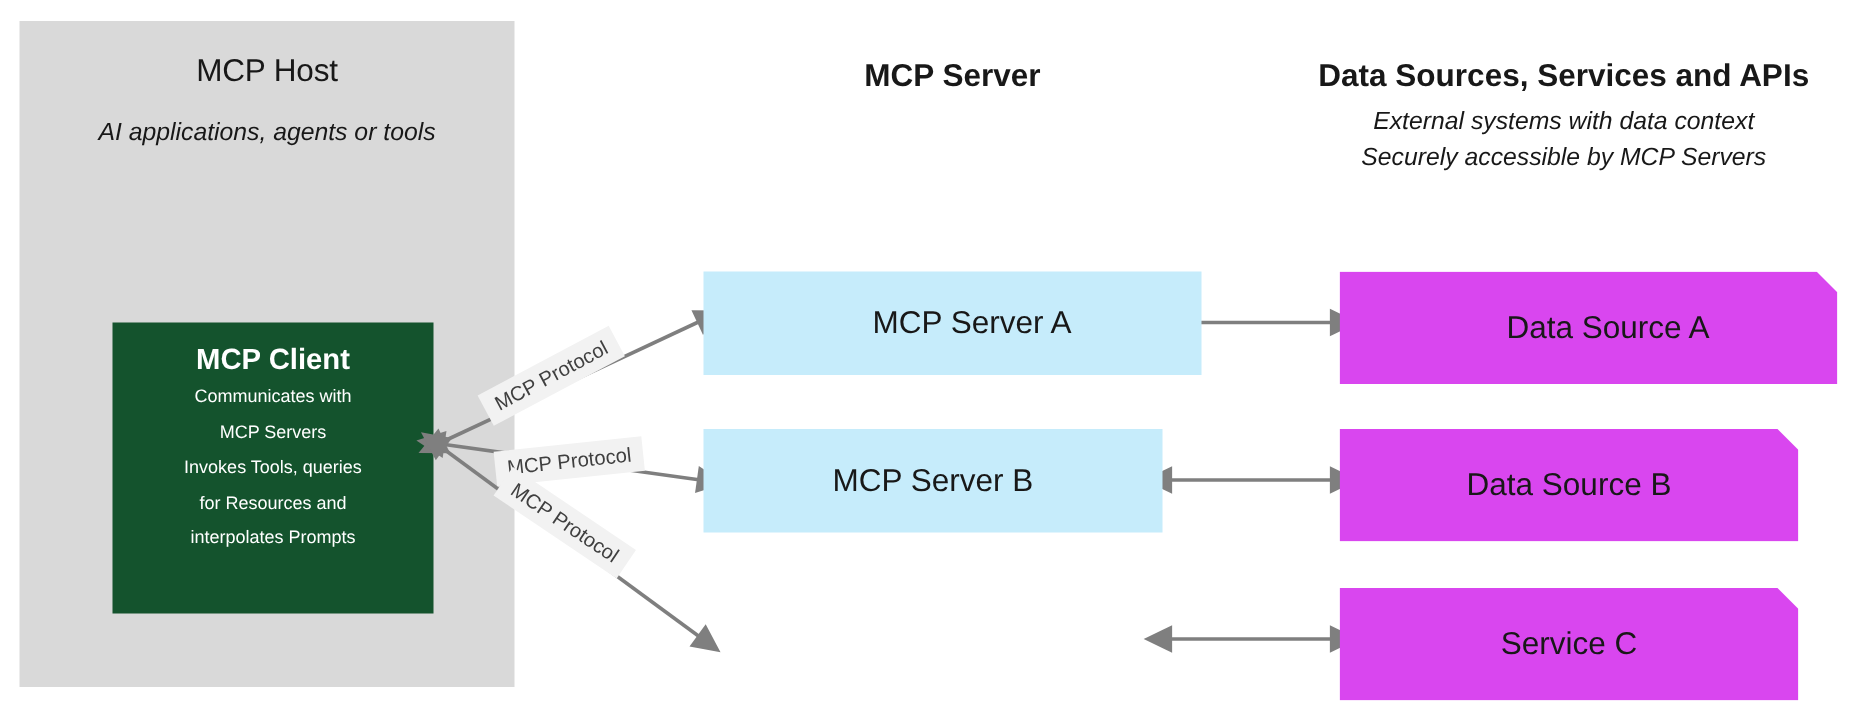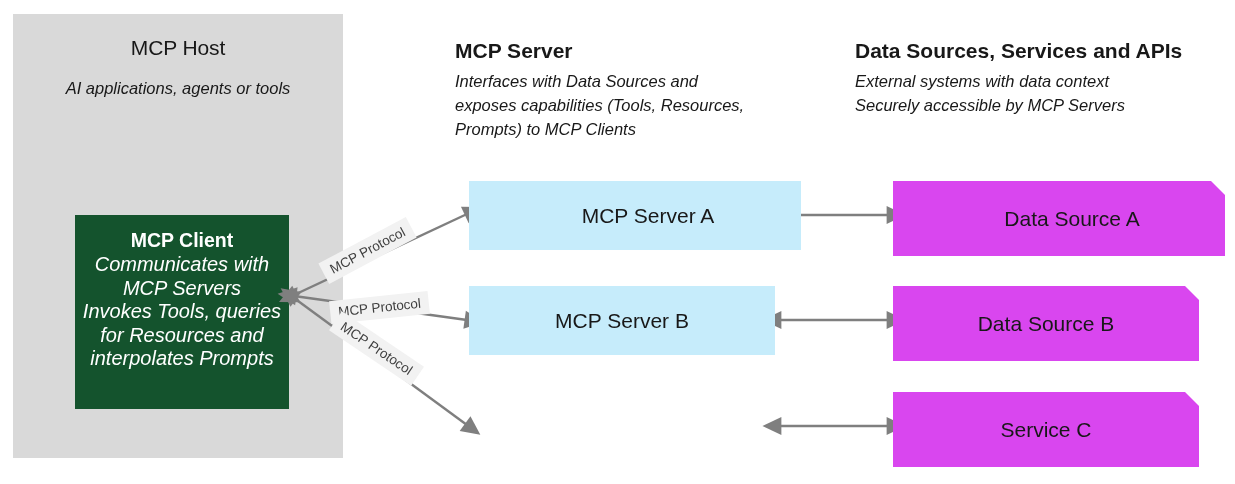--- a/index.html
+++ b/index.html
@@ -67,30 +67,30 @@
     padding-top: 12px;
     box-sizing: border-box;
   }
   .client-title {
     font-size: 19.5px;
     font-weight: bold;
     line-height: 26px;
     text-align: center;
   }
   .client-sub {
-    font-size: 20px;
-    font-style: italic;
+    font-size: 12px;
     line-height: 23.5px;
     text-align: left;
     padding: 0 6px;
   }
 
   
   .col-head {
     position: absolute;
+    text-align: center;
   }
   .col-head .ch-title {
     font-size: 21px;
     font-weight: bold;
     color: #181818;
     line-height: 26px;
   }
   .col-head .ch-sub {
     font-size: 16.5px;
     font-style: italic;
@@ -168,25 +168,20 @@
     <div class="client-title">MCP Client</div>
     <div class="client-sub">Communicates with</div>
     <div class="client-sub">MCP Servers</div>
     <div class="client-sub">Invokes Tools, queries</div>
     <div class="client-sub">for Resources and</div>
     <div class="client-sub">interpolates Prompts</div>
   </div>
 
   <div class="col-head" id="server-head">
     <div class="ch-title">MCP Server</div>
-    <div class="ch-sub">
-      <div>Interfaces with Data Sources and</div>
-      <div>exposes capabilities (Tools, Resources,</div>
-      <div>Prompts) to MCP Clients</div>
-    </div>
   </div>
 
   <div class="col-head" id="source-head">
     <div class="ch-title">Data Sources, Services and APIs</div>
     <div class="ch-sub">
       <div>External systems with data context</div>
       <div>Securely accessible by MCP Servers</div>
     </div>
   </div>
 

